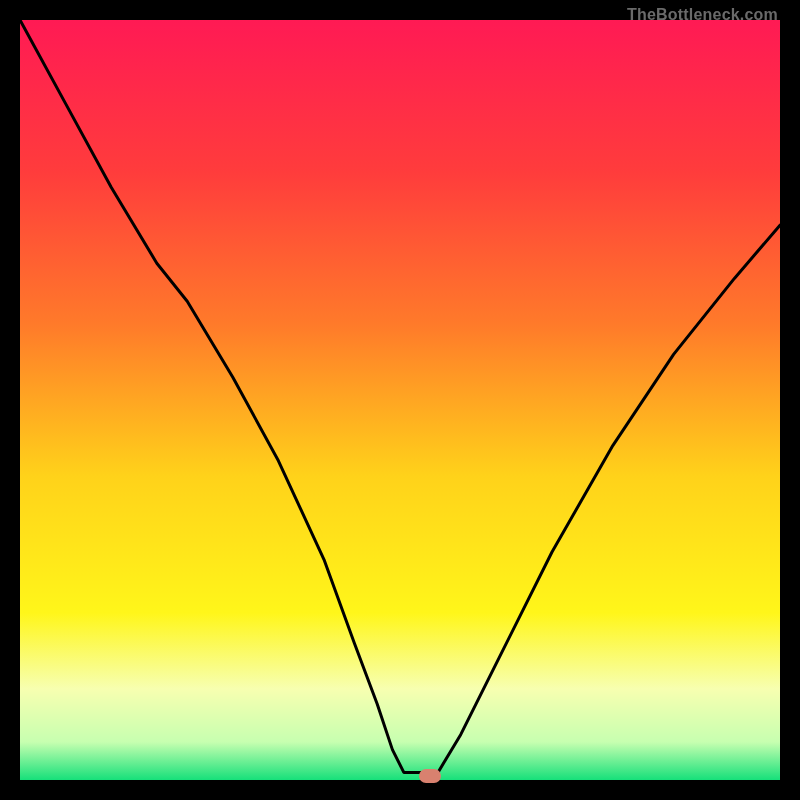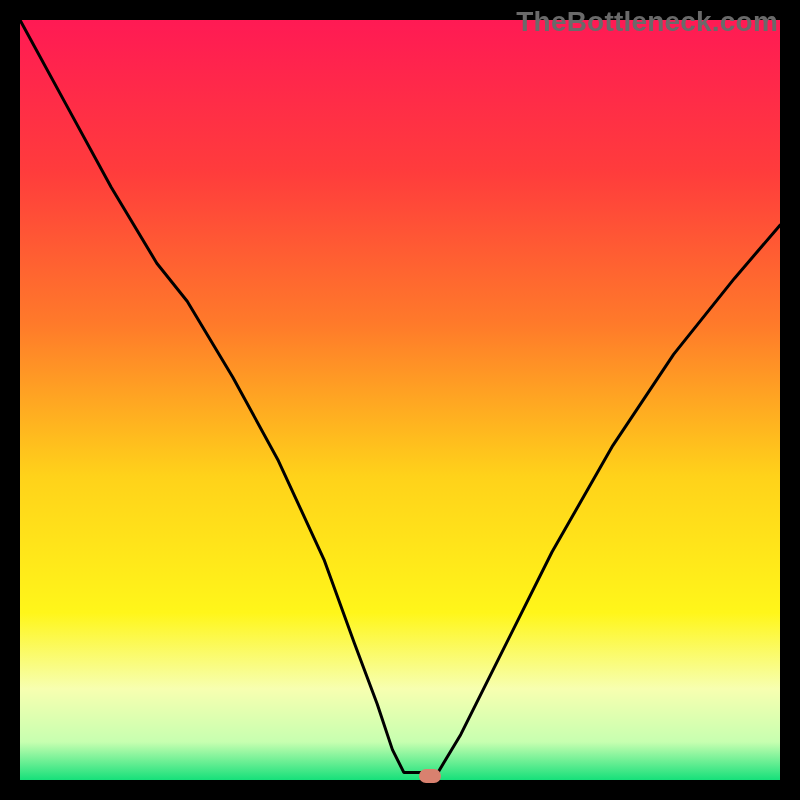--- a/index.html
+++ b/index.html
@@ -37,21 +37,21 @@
     top: 0;
     width: 100%;
     height: 100%;
     overflow: visible;
   }
   .watermark {
     position: absolute;
     top: 6px;
     right: 22px;
     font-family: Arial, Helvetica, sans-serif;
-    font-size: 28px;
+    font-size: 16px;
     font-weight: 600;
     color: #6a6a6a;
     letter-spacing: 0.2px;
   }
   .marker {
     position: absolute;
     width: 22px;
     height: 14px;
     border-radius: 7px;
     background: #d9816f;

